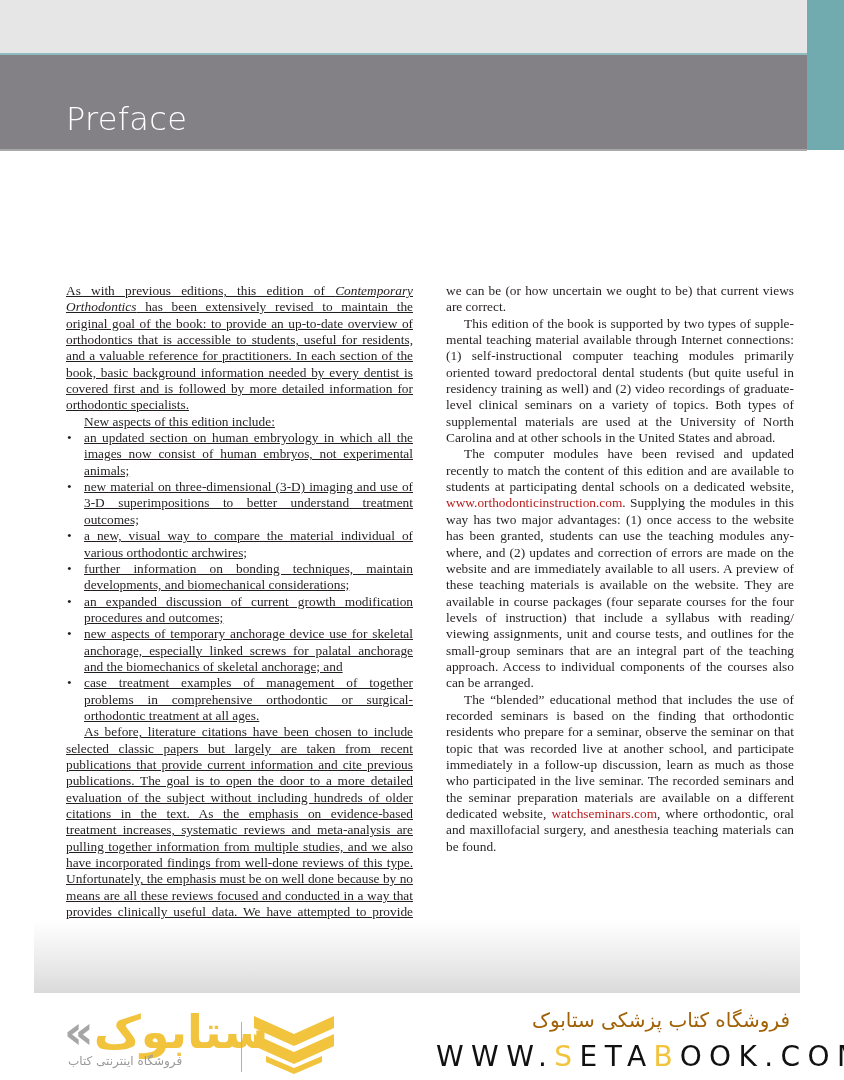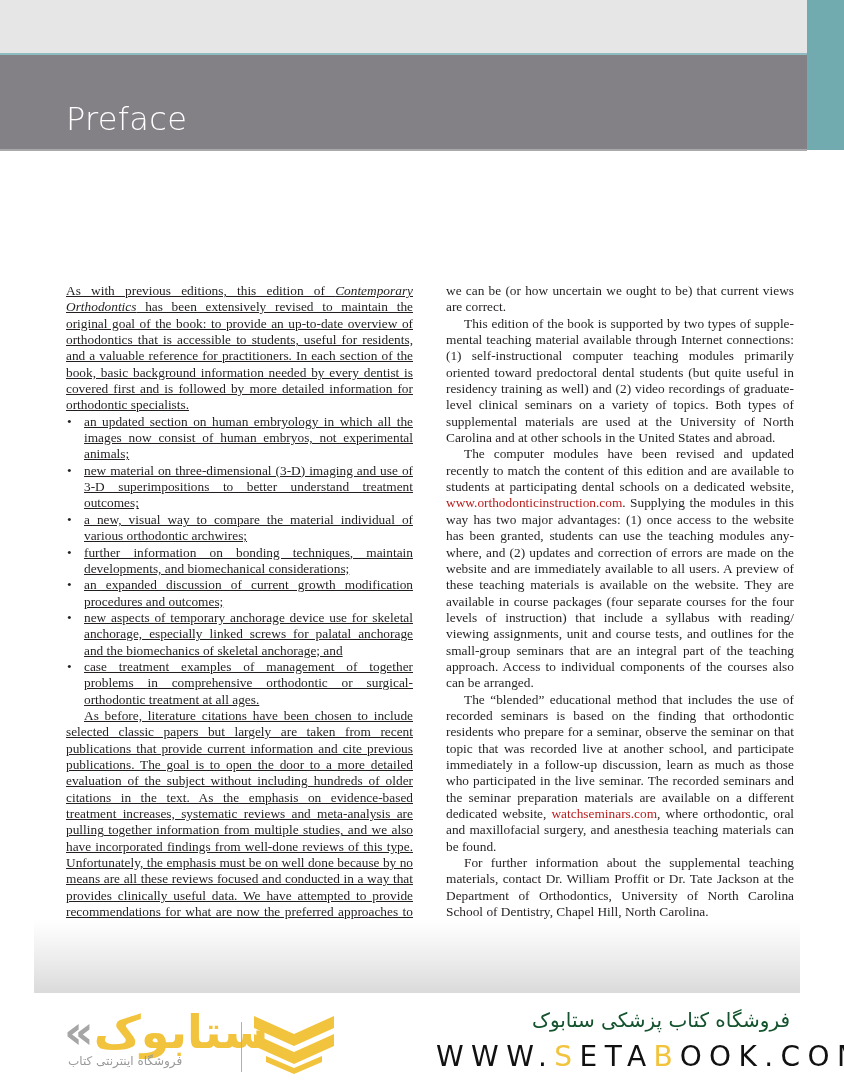--- a/index.html
+++ b/index.html
@@ -28,54 +28,54 @@
     background: linear-gradient(to bottom, rgba(255,255,255,1) 0%, #ececec 55%, #dadada 100%); }
 
   .logo { position: absolute; left: 64px; top: 1012px; width: 272px; height: 62px; }
   .logo-mark { position: absolute; left: 0; top: 0; width: 160px; height: 40px; font-family: "DejaVu Sans", sans-serif; font-weight: bold; font-size: 46px; line-height: 40px; }
   .logo-mark .arrows { color: #a6a6a6; letter-spacing: -6px; }
   .logo-mark .brand { color: #f2c33d; }
   .logo-sub { position: absolute; left: 4px; top: 42px; width: 156px; font-family: "DejaVu Sans", sans-serif; font-size: 12px; color: #9a9a9a; }
   .logo-divider { position: absolute; left: 177px; top: 10px; width: 1px; height: 50px; background: #b0b0b0; }
   .logo-chevron { position: absolute; left: 190px; top: 4px; width: 80px; height: 58px; }
 
-  .store-name { position: absolute; left: 520px; top: 1008px; width: 270px; text-align: right; direction: rtl; font-family: "DejaVu Sans", sans-serif; font-size: 20px; color: #14532d; }
+  .store-name { position: absolute; left: 520px; top: 1008px; width: 270px; text-align: right; direction: rtl; font-family: "DejaVu Sans", sans-serif; font-size: 20px; color: #a16207; }
   .store-url { position: absolute; left: 436px; top: 1040px; font-family: "DejaVu Sans", sans-serif; font-size: 28px; letter-spacing: 7.4px; color: #111; }
   .store-url .hl { color: #f2c33d; }
 </style>
 </head>
 <body>
 
 <div class="top-band"></div>
 <div class="top-rule"></div>
 <div class="title-band"></div>
 <div class="title-band-shadow"></div>
 <div class="teal-column"></div>
 <h1 class="page-title">Preface</h1>
 
 <div class="col col-left">
   <p><span>As with previous editions, this edition of </span><em>Contemporary Orthodontics</em><span> has been extensively revised to maintain the original goal of the book: to provide an up-to-date overview of orthodontics that is accessible to students, useful for residents, and a valuable reference for practitioners. In each section of the book, basic background information needed by every dentist is covered first and is followed by more detailed information for orthodontic specialists.</span></p>
+  <p class="indent">New aspects of this edition include:</p>
   <ul class="aspects">
     <li><span class="bullet">•</span><span>an updated section on human embryology in which all the images now consist of human embryos, not experimental animals;</span></li>
     <li><span class="bullet">•</span><span>new material on three-dimensional (3-D) imaging and use of 3-D superimpositions to better understand treatment outcomes;</span></li>
     <li><span class="bullet">•</span><span>a new, visual way to compare the material individual of various orthodontic archwires;</span></li>
     <li><span class="bullet">•</span><span>further information on bonding techniques, maintain develop­ments, and biomechanical considerations;</span></li>
     <li><span class="bullet">•</span><span>an expanded discussion of current growth modification proce­dures and outcomes;</span></li>
     <li><span class="bullet">•</span><span>new aspects of temporary anchorage device use for skeletal anchorage, especially linked screws for palatal anchorage and the biomechanics of skeletal anchorage; and</span></li>
     <li><span class="bullet">•</span><span>case treatment examples of management of together problems in comprehensive orthodontic or surgical-orthodontic treatment at all ages.</span></li>
   </ul>
   <p class="indent">As before, literature citations have been chosen to include selected classic papers but largely are taken from recent publications that provide current information and cite previous publications. The goal is to open the door to a more detailed evaluation of the subject without including hundreds of older citations in the text. As the emphasis on evidence-based treatment increases, systematic reviews and meta-analysis are pulling together information from multiple studies, and we also have incorporated findings from well-done reviews of this type. Unfortunately, the emphasis must be on well done because by no means are all these reviews focused and conducted in a way that provides clinically useful data. We have attempted to provide recommendations for what are now the preferred approaches to treatment, while indicating how certain</p>
 </div>
 
 <div class="col col-right">
   <p>we can be (or how uncertain we ought to be) that current views are correct.</p>
   <p class="indent">This edition of the book is supported by two types of supple­mental teaching material available through Internet connections: (1) self-instructional computer teaching modules primarily oriented toward predoctoral dental students (but quite useful in residency training as well) and (2) video recordings of graduate-level clinical seminars on a variety of topics. Both types of supplemental materials are used at the University of North Carolina and at other schools in the United States and abroad.</p>
   <p class="indent"><span>The computer modules have been revised and updated recently to match the content of this edition and are available to students at participating dental schools on a dedicated website, </span><a>www.orthodonticinstruction.com</a><span>. Supplying the modules in this way has two major advantages: (1) once access to the website has been granted, students can use the teaching modules any­where, and (2) updates and correction of errors are made on the website and are immediately available to all users. A preview of these teaching materials is available on the website. They are available in course packages (four separate courses for the four levels of instruction) that include a syllabus with reading/ viewing assignments, unit and course tests, and outlines for the small-group seminars that are an integral part of the teaching approach. Access to individual components of the courses also can be arranged.</span></p>
   <p class="indent"><span>The “blended” educational method that includes the use of recorded seminars is based on the finding that orthodontic residents who prepare for a seminar, observe the seminar on that topic that was recorded live at another school, and participate immediately in a follow-up discussion, learn as much as those who participated in the live seminar. The recorded seminars and the seminar prepara­tion materials are available on a different dedicated website, </span><a>watchseminars.com</a><span>, where orthodontic, oral and maxillofacial surgery, and anesthesia teaching materials can be found.</span></p>
-  <p class="indent">For further information about the supplemental teaching materials, contact Dr. William Proffit or Dr. Tate Jackson at the Department of Orthodontics, University of North Carolina School of Dentistry, Chapel Hill, North Carolina.</p>
 </div>
 
 <div class="footer-fade"></div>
 
 <div class="logo">
   <div class="logo-mark">
     <span class="arrows">«</span><span class="brand">ستابوک</span>
   </div>
   <div class="logo-sub">فروشگاه اینترنتی کتاب</div>
   <div class="logo-divider"></div>

